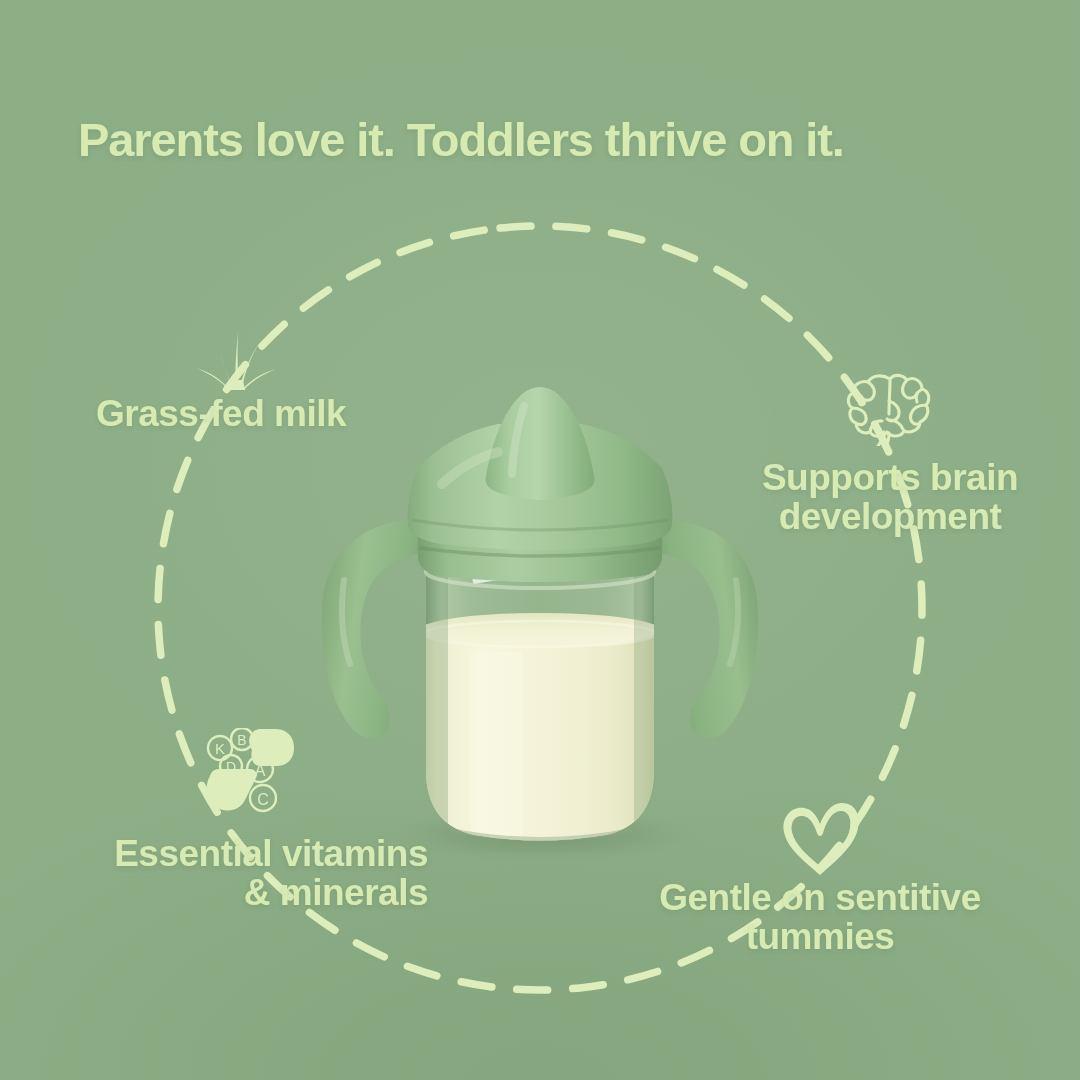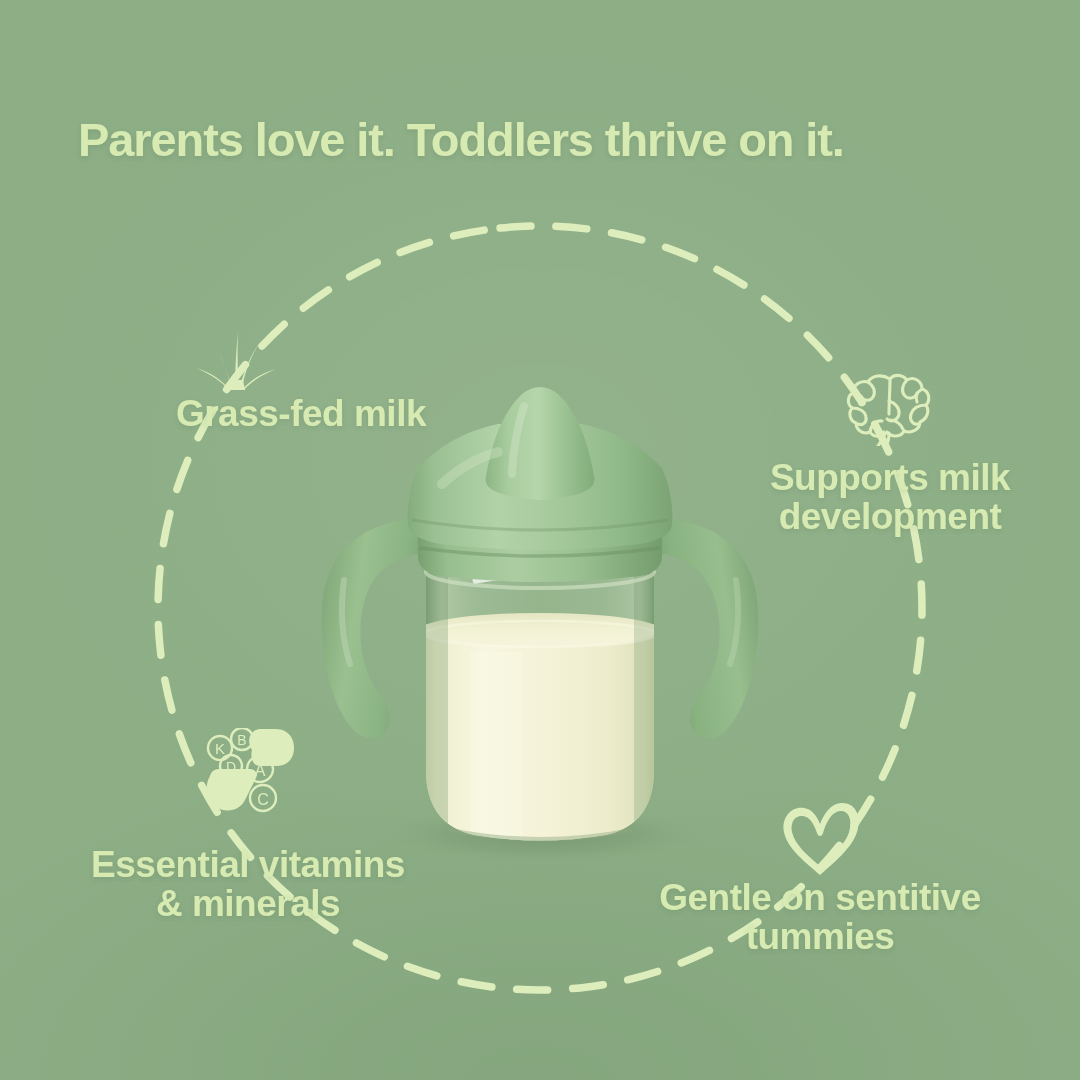--- a/index.html
+++ b/index.html
@@ -78,33 +78,33 @@
     font-size:37px;
     font-weight:bold;
     letter-spacing:-0.5px;
     line-height:1.06;
     color:#D6EAB2;
     white-space:pre-line;
     text-shadow:0 2px 5px rgba(70,100,65,.15);
   }
 
   
-  #feature-grass      { left:96px;  top:328px; width:330px; text-align:right; }
+  #feature-grass      { left:96px;  top:328px; width:330px; text-align:left; }
   #feature-grass .feature-icon { margin-left:98px; }
   #feature-grass .feature-label { margin-top:4px; }
 
   
   #feature-brain      { left:740px; top:372px; width:300px; text-align:center; }
   #feature-brain .feature-icon { margin:0 auto; }
   #feature-brain .feature-label { margin-top:12px; }
 
   
   #feature-vitamins   { left:68px;  top:728px; width:360px; text-align:center; }
   #feature-vitamins .feature-icon { margin:0 auto; }
-  #feature-vitamins .feature-label { margin-top:31px; }
+  #feature-vitamins .feature-label { margin-top:20px;text-align:right; }
 
   
   #feature-tummies    { left:632px; top:800px; width:376px; text-align:center; }
   #feature-tummies .feature-icon { margin:0 auto; }
   #feature-tummies .feature-label { }
 </style>
 </head>
 <body>
 
 <div id="poster">
@@ -343,21 +343,21 @@
         <path d="M63,8 C58,13 57,20 61,24 C65,28 72,26 73,21"></path>
         <path d="M78,17 C73,20 71,25 73,30"></path>
         <path d="M82,33 C75,33 69,36 67,42 C65,48 69,53 74,52"></path>
         <path d="M60,59 C57,52 52,48 46,48"></path>
         <path d="M45,29 C51,31 56,36 55,42 C54,48 47,51 43,47"></path>
 
         <path d="M40,60 C39,66 37,70 34,74"></path>
         <path d="M45,61 C45,67 44,71 42,74"></path>
       </g>
     </svg>
-    <div class="feature-label">Supports milk
+    <div class="feature-label">Supports brain
 development</div>
   </div>
 
   <div class="feature" id="feature-vitamins">
     <svg class="feature-icon" width="96" height="86" viewBox="0 0 96 86">
 
       <path d="M52,22
                C46,12 50,2 60,1
                L76,1
                C88,1 94,10 94,20

